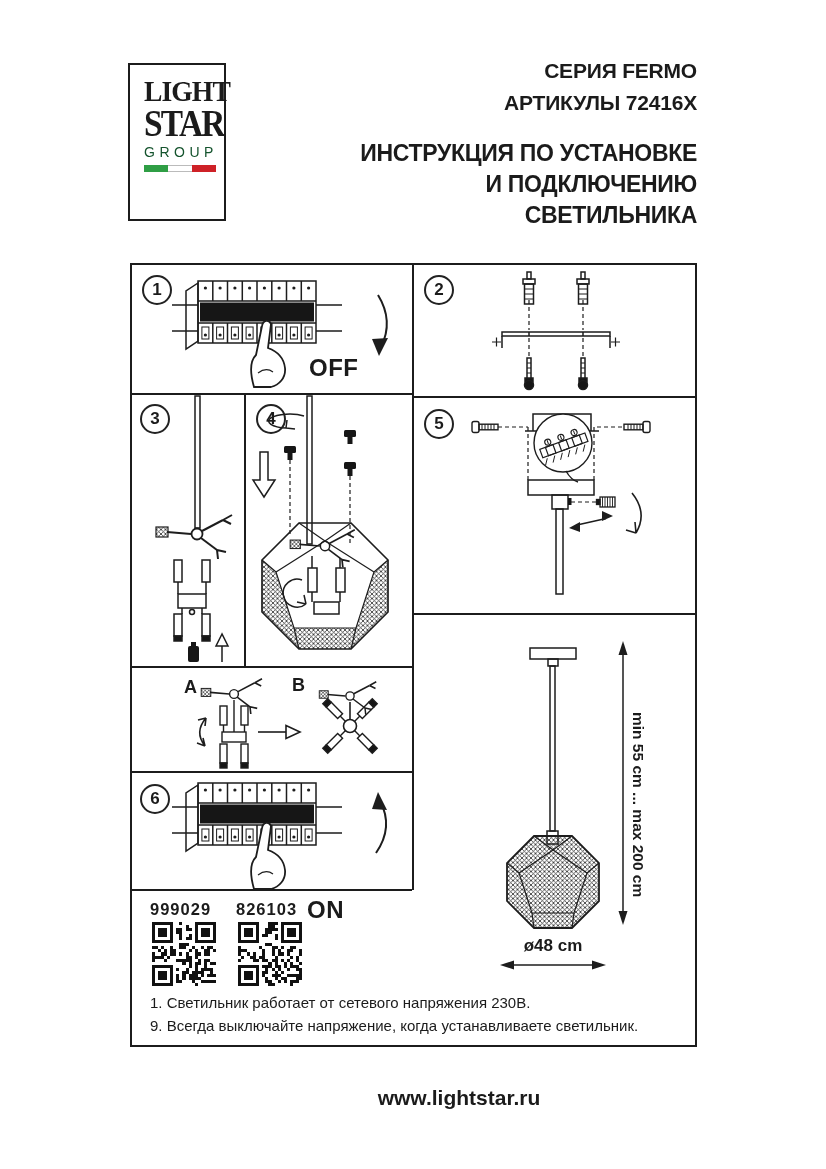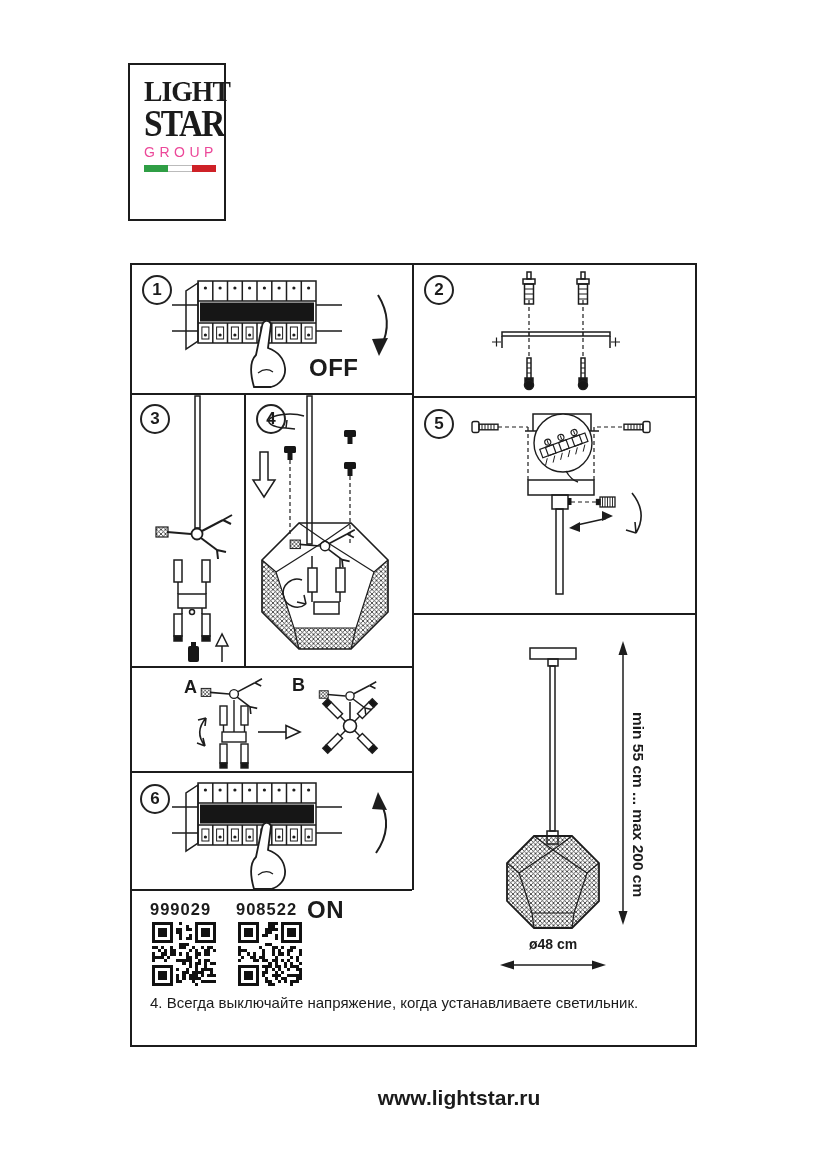--- a/index.html
+++ b/index.html
@@ -8,41 +8,41 @@
   .ln{position:absolute;background:#1c1c1c;}
   .frame{position:absolute;left:130px;top:263px;width:567px;height:784px;
          border:2px solid #1c1c1c;box-sizing:border-box;}
   
   .logo-box{position:absolute;left:128px;top:63px;width:98px;height:158px;
             border:2px solid #1c1c1c;box-sizing:border-box;padding:12px 8px 0 14px;}
   .logo-light{font-family:"Liberation Serif",serif;font-weight:bold;font-size:30px;
               letter-spacing:-1px;line-height:28px;transform:scaleX(.92);transform-origin:left;}
   .logo-star{font-family:"Liberation Serif",serif;font-weight:bold;font-size:38px;
              letter-spacing:-2px;line-height:36px;transform:scaleX(.88);transform-origin:left;}
-  .logo-group{font-size:14px;letter-spacing:4.5px;margin-top:3px;color:#ec4899;}
+  .logo-group{font-size:14px;letter-spacing:4.5px;margin-top:3px;color:#14532d;}
   .logo-flag{display:flex;width:72px;height:7px;margin-top:5px;}
   .logo-flag span{flex:1;}
   .flag-green{background:#2f9e45;}
   .flag-white{background:#ffffff;border-top:1px solid #bbb;border-bottom:1px solid #bbb;box-sizing:border-box;}
   .flag-red{background:#ce2127;}
   .title-block{position:absolute;left:330px;top:59px;width:367px;text-align:right;}
   .hdr-series{font-size:21px;font-weight:bold;letter-spacing:-.2px;}
   .hdr-articles{font-size:21px;font-weight:bold;margin-top:8px;letter-spacing:-.2px;}
   .hdr-title{font-size:23px;font-weight:bold;margin-top:23px;line-height:31px;letter-spacing:-.3px;}
   
   .stepnum{position:absolute;width:30px;height:30px;border:2px solid #222;border-radius:50%;
            box-sizing:border-box;text-align:center;line-height:26px;font-size:17px;font-weight:bold;}
   .biglabel{position:absolute;font-size:24px;font-weight:bold;letter-spacing:.5px;margin-left:13px;}
   .ablabel{position:absolute;font-size:18px;font-weight:bold;}
   .qrlabel{position:absolute;font-size:16.5px;font-weight:bold;letter-spacing:1px;}
   .notes{position:absolute;left:150px;top:991px;font-size:15px;line-height:23px;}
   .dim-v{position:absolute;left:629px;top:712px;writing-mode:vertical-rl;
          font-size:15.5px;font-weight:bold;white-space:nowrap;}
   .dim-d{position:absolute;left:503px;top:936px;width:100px;text-align:center;
-         font-size:14px;font-weight:bold;}
+         font-size:17px;font-weight:bold;}
   .website{position:absolute;left:0;top:1086px;width:826px;text-align:center;
            font-size:21px;font-weight:bold;margin-left:46px;}
   svg{position:absolute;overflow:visible;}
   svg *{vector-effect:none;}
 </style>
 </head>
 <body>
 
 <div id="page">
 
@@ -113,20 +113,28 @@
     <div class="logo-light">LIGHT</div>
     <div class="logo-star">STAR</div>
     <div class="logo-group">GROUP</div>
     <div class="logo-flag">
       <span class="flag-green"></span>
         <span class="flag-white"></span>
         <span class="flag-red"></span>
     </div>
   </div>
 
+  <div class="title-block">
+    <div class="hdr-series">СЕРИЯ FERMO</div>
+    <div class="hdr-articles">АРТИКУЛЫ 72416X</div>
+    <div class="hdr-title">
+      <div>ИНСТРУКЦИЯ ПО УСТАНОВКЕ</div>
+      <div>И ПОДКЛЮЧЕНИЮ СВЕТИЛЬНИКА</div>
+    </div>
+  </div>
 
   <div class="frame"></div>
   <div class="ln" style="left:412px;top:263px;width:2px;height:627px;"></div>
   <div class="ln" style="left:244px;top:394px;width:2px;height:272px;"></div>
   <div class="ln" style="left:130px;top:393px;width:282px;height:2px;"></div>
   <div class="ln" style="left:412px;top:396px;width:285px;height:2px;"></div>
   <div class="ln" style="left:412px;top:613px;width:285px;height:2px;"></div>
   <div class="ln" style="left:130px;top:666px;width:282px;height:2px;"></div>
   <div class="ln" style="left:130px;top:771px;width:282px;height:2px;"></div>
   <div class="ln" style="left:130px;top:889px;width:282px;height:2px;"></div>
@@ -332,21 +340,21 @@
   <div class="ablabel" style="left:292px;top:675px;">B</div>
 
   <svg style="left:132px;top:773px;" width="278" height="114" viewBox="0 0 278 114">
     <use href="#breaker" x="40" y="0"></use>
     <path d="M244,80 Q262,54 248,28" fill="none" stroke="#1d1d1d" stroke-width="2"></path>
     <polygon points="246,19 240,36 255,37" fill="#1d1d1d"></polygon>
   </svg>
   <div class="biglabel" style="left:294px;top:896px;">ON</div>
 
   <div class="qrlabel" style="left:150px;top:900px;">999029</div>
-  <div class="qrlabel" style="left:236px;top:900px;">908522</div>
+  <div class="qrlabel" style="left:236px;top:900px;">826103</div>
   <svg class="qr" style="left:152px;top:922px;" width="64" height="64" viewBox="0 0 21 21" shape-rendering="crispEdges">
       <path d="M9,0h1v1h-1zM11,1h1v1h-1zM8,2h1v1h-1zM9,2h1v1h-1zM11,2h1v1h-1zM12,2h1v1h-1zM8,3h1v1h-1zM9,3h1v1h-1zM9,4h1v1h-1zM12,4h1v1h-1zM9,5h1v1h-1zM11,5h1v1h-1zM12,5h1v1h-1zM9,7h1v1h-1zM10,7h1v1h-1zM11,7h1v1h-1zM0,8h1v1h-1zM1,8h1v1h-1zM3,8h1v1h-1zM6,8h1v1h-1zM9,8h1v1h-1zM10,8h1v1h-1zM13,8h1v1h-1zM16,8h1v1h-1zM18,8h1v1h-1zM19,8h1v1h-1zM2,9h1v1h-1zM4,9h1v1h-1zM6,9h1v1h-1zM7,9h1v1h-1zM12,9h1v1h-1zM14,9h1v1h-1zM17,9h1v1h-1zM18,9h1v1h-1zM20,9h1v1h-1zM0,10h1v1h-1zM3,10h1v1h-1zM4,10h1v1h-1zM6,10h1v1h-1zM7,10h1v1h-1zM9,10h1v1h-1zM11,10h1v1h-1zM14,10h1v1h-1zM15,10h1v1h-1zM17,10h1v1h-1zM18,10h1v1h-1zM0,11h1v1h-1zM1,11h1v1h-1zM2,11h1v1h-1zM3,11h1v1h-1zM5,11h1v1h-1zM11,11h1v1h-1zM12,11h1v1h-1zM14,11h1v1h-1zM0,12h1v1h-1zM4,12h1v1h-1zM8,12h1v1h-1zM9,12h1v1h-1zM10,12h1v1h-1zM11,12h1v1h-1zM12,12h1v1h-1zM15,12h1v1h-1zM17,12h1v1h-1zM18,12h1v1h-1zM10,13h1v1h-1zM12,13h1v1h-1zM14,13h1v1h-1zM15,13h1v1h-1zM17,13h1v1h-1zM19,13h1v1h-1zM20,13h1v1h-1zM12,14h1v1h-1zM14,14h1v1h-1zM17,14h1v1h-1zM8,15h1v1h-1zM11,15h1v1h-1zM14,15h1v1h-1zM16,15h1v1h-1zM17,15h1v1h-1zM18,15h1v1h-1zM19,15h1v1h-1zM10,16h1v1h-1zM11,16h1v1h-1zM13,16h1v1h-1zM14,16h1v1h-1zM15,16h1v1h-1zM16,16h1v1h-1zM19,16h1v1h-1zM8,17h1v1h-1zM10,17h1v1h-1zM12,17h1v1h-1zM13,17h1v1h-1zM14,17h1v1h-1zM16,17h1v1h-1zM18,17h1v1h-1zM19,17h1v1h-1zM20,17h1v1h-1zM8,18h1v1h-1zM10,18h1v1h-1zM12,18h1v1h-1zM13,18h1v1h-1zM14,18h1v1h-1zM15,18h1v1h-1zM8,19h1v1h-1zM9,19h1v1h-1zM13,19h1v1h-1zM16,19h1v1h-1zM17,19h1v1h-1zM18,19h1v1h-1zM19,19h1v1h-1zM20,19h1v1h-1zM14,20h1v1h-1z" fill="#111"></path>
       <path d="M0,0h7v7h-7z M1,1h5v5h-5z M2,2h3v3h-3z M14,0h7v7h-7z M15,1h5v5h-5z M16,2h3v3h-3z M0,14h7v7h-7z M1,15h5v5h-5z M2,16h3v3h-3z" fill="#111" fill-rule="evenodd"></path>
     </svg>
   <svg class="qr" style="left:238px;top:922px;" width="64" height="64" viewBox="0 0 21 21" shape-rendering="crispEdges">
       <path d="M10,0h1v1h-1zM11,0h1v1h-1zM12,0h1v1h-1zM10,1h1v1h-1zM11,1h1v1h-1zM9,2h1v1h-1zM10,2h1v1h-1zM11,2h1v1h-1zM12,2h1v1h-1zM9,3h1v1h-1zM10,3h1v1h-1zM8,4h1v1h-1zM9,4h1v1h-1zM12,4h1v1h-1zM12,5h1v1h-1zM9,7h1v1h-1zM10,7h1v1h-1zM0,8h1v1h-1zM7,8h1v1h-1zM11,8h1v1h-1zM12,8h1v1h-1zM14,8h1v1h-1zM17,8h1v1h-1zM18,8h1v1h-1zM0,9h1v1h-1zM1,9h1v1h-1zM2,9h1v1h-1zM8,9h1v1h-1zM11,9h1v1h-1zM13,9h1v1h-1zM16,9h1v1h-1zM17,9h1v1h-1zM20,9h1v1h-1zM0,10h1v1h-1zM3,10h1v1h-1zM5,10h1v1h-1zM8,10h1v1h-1zM11,10h1v1h-1zM13,10h1v1h-1zM14,10h1v1h-1zM16,10h1v1h-1zM20,10h1v1h-1zM1,11h1v1h-1zM4,11h1v1h-1zM5,11h1v1h-1zM7,11h1v1h-1zM8,11h1v1h-1zM12,11h1v1h-1zM17,11h1v1h-1zM19,11h1v1h-1zM0,12h1v1h-1zM5,12h1v1h-1zM6,12h1v1h-1zM8,12h1v1h-1zM9,12h1v1h-1zM11,12h1v1h-1zM12,12h1v1h-1zM14,12h1v1h-1zM16,12h1v1h-1zM19,12h1v1h-1zM10,13h1v1h-1zM12,13h1v1h-1zM15,13h1v1h-1zM17,13h1v1h-1zM20,13h1v1h-1zM8,14h1v1h-1zM9,14h1v1h-1zM10,14h1v1h-1zM12,14h1v1h-1zM13,14h1v1h-1zM15,14h1v1h-1zM17,14h1v1h-1zM18,14h1v1h-1zM19,14h1v1h-1zM9,15h1v1h-1zM11,15h1v1h-1zM13,15h1v1h-1zM16,15h1v1h-1zM19,15h1v1h-1zM20,15h1v1h-1zM8,16h1v1h-1zM9,16h1v1h-1zM12,16h1v1h-1zM14,16h1v1h-1zM20,16h1v1h-1zM8,17h1v1h-1zM11,17h1v1h-1zM12,17h1v1h-1zM13,17h1v1h-1zM16,17h1v1h-1zM17,17h1v1h-1zM18,17h1v1h-1zM19,17h1v1h-1zM20,17h1v1h-1zM9,18h1v1h-1zM12,18h1v1h-1zM14,18h1v1h-1zM15,18h1v1h-1zM19,18h1v1h-1zM20,18h1v1h-1zM9,19h1v1h-1zM10,19h1v1h-1zM13,19h1v1h-1zM15,19h1v1h-1zM17,19h1v1h-1zM18,19h1v1h-1zM19,19h1v1h-1zM10,20h1v1h-1zM11,20h1v1h-1zM17,20h1v1h-1z" fill="#111"></path>
       <path d="M0,0h7v7h-7z M1,1h5v5h-5z M2,2h3v3h-3z M14,0h7v7h-7z M15,1h5v5h-5z M16,2h3v3h-3z M0,14h7v7h-7z M1,15h5v5h-5z M2,16h3v3h-3z" fill="#111" fill-rule="evenodd"></path>
     </svg>
 
   <svg style="left:414px;top:615px;" width="281" height="430" viewBox="0 0 281 430">
@@ -368,18 +376,19 @@
     <polygon points="209,310 204.5,296 213.5,296" fill="#1d1d1d"></polygon>
 
     <line x1="94" y1="350" x2="184" y2="350" stroke="#1d1d1d" stroke-width="1.5"></line>
     <polygon points="86,350 100,345.5 100,354.5" fill="#1d1d1d"></polygon>
     <polygon points="192,350 178,345.5 178,354.5" fill="#1d1d1d"></polygon>
   </svg>
   <div class="dim-v">min 55 cm ... max 200 cm</div>
   <div class="dim-d">ø48 cm</div>
 
   <div class="notes">
-    <div>4. Всегда выключайте напряжение, когда устанавливаете светильник.</div>
+    <div>1. Светильник работает от сетевого напряжения 230В.</div>
+    <div>9. Всегда выключайте напряжение, когда устанавливаете светильник.</div>
   </div>
 
   <div class="website">www.lightstar.ru</div>
 
 </div>
 
 </body></html>

